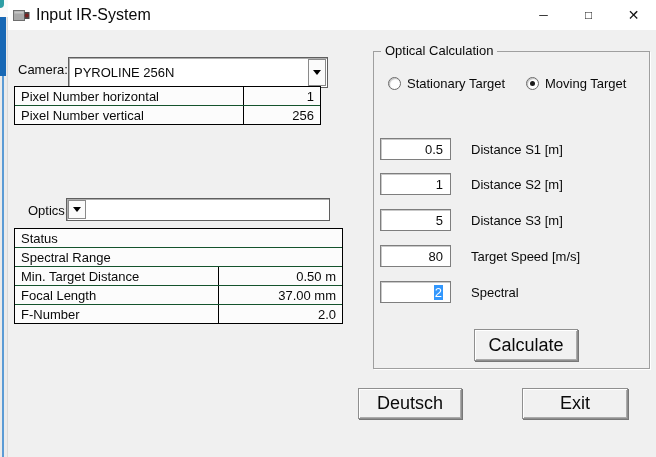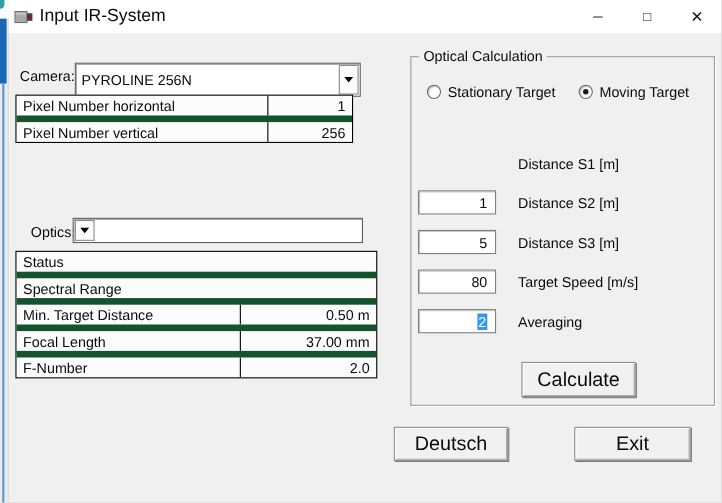--- a/index.html
+++ b/index.html
@@ -25,21 +25,21 @@
   .flabel{position:absolute;white-space:nowrap;}
 
   
   .combo{position:absolute;background:#ffffff;border:1px solid #5f5f5f;box-shadow:inset 1px 1px 0 #adadad;display:flex;align-items:stretch;box-sizing:border-box;}
   .combo-text{flex:1;display:flex;align-items:center;padding-left:5px;white-space:nowrap;overflow:hidden;}
   .combo-btn{width:16px;margin:1px;border:1px solid #8a8a8a;background:#fbfbfb;display:flex;align-items:center;justify-content:center;flex:0 0 auto;}
   .combo-arrow{width:0;height:0;border-left:4px solid transparent;border-right:4px solid transparent;border-top:5px solid #000;}
 
   
   .grid{position:absolute;background:#fcfcfc;border:1px solid #000;box-sizing:border-box;}
-  .grow{display:flex;height:18px;border-bottom:6px solid #14532d;}
+  .grow{display:flex;height:18px;border-bottom:1px solid #14532d;}
   .grow:last-child{border-bottom:none;}
   .gcell{display:flex;align-items:center;padding:0 6px;box-sizing:border-box;white-space:nowrap;overflow:hidden;}
   .gcell.val{justify-content:flex-end;border-left:1px solid #000;}
   .gcell.center{justify-content:center;margin-top:48px;}
   .pixel-grid{left:14px;top:86px;width:307px;}
   .pixel-grid .gcell.lbl{width:228px;}
   .pixel-grid .gcell.val{flex:1;}
   .status-grid{left:14px;top:228px;width:329px;}
   .status-grid .gcell.lbl{width:203px;}
   .status-grid .gcell.val{flex:1;}
@@ -150,35 +150,36 @@
       <div class="radio-outer"></div>
       <span class="radio-label">Stationary Target</span>
     </div>
     <div class="radio-row selected" style="left:152px;">
       <div class="radio-outer">
           <div class="radio-dot"></div>
         </div>
       <span class="radio-label">Moving Target</span>
     </div>
 
+    <div class="field" style="top:86px;">0.5</div>
     <div class="field-label" style="top:86px;">Distance S1 [m]</div>
 
     <div class="field" style="top:121px;">1</div>
     <div class="field-label" style="top:121px;">Distance S2 [m]</div>
 
     <div class="field" style="top:157px;">5</div>
     <div class="field-label" style="top:157px;">Distance S3 [m]</div>
 
     <div class="field" style="top:193px;">80</div>
     <div class="field-label" style="top:193px;">Target Speed [m/s]</div>
 
     <div class="field" style="top:229px;">
       <span class="sel">2</span>
     </div>
-    <div class="field-label" style="top:229px;">Averaging</div>
+    <div class="field-label" style="top:229px;">Spectral</div>
 
     <div class="btn btn-calculate">Calculate</div>
   </div>
 
   <div class="btn btn-deutsch">Deutsch</div>
   <div class="btn btn-exit">Exit</div>
 
 </div>
 
 </body></html>

